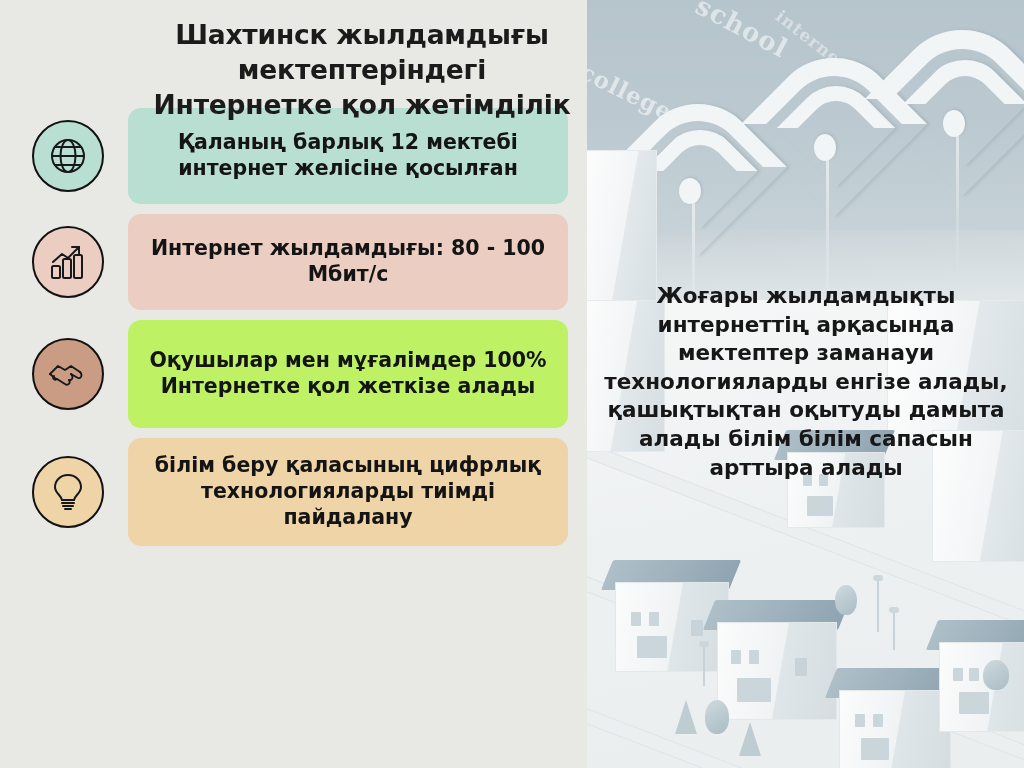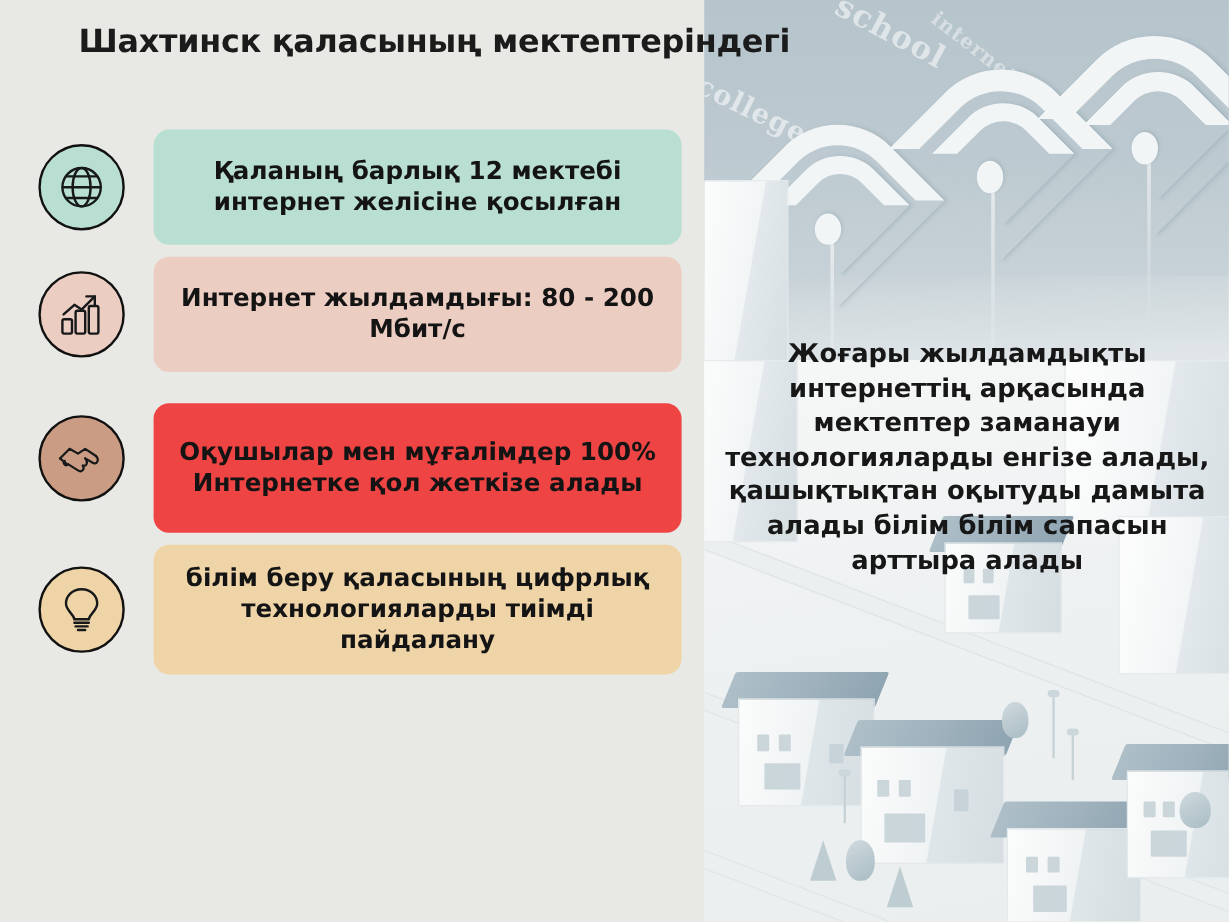--- a/index.html
+++ b/index.html
@@ -273,21 +273,22 @@
     <div class="cone" style="left:152px;top:722px;"></div>
     <div class="tree" style="left:118px;top:700px;width:24px;height:34px;"></div>
     <div class="tree" style="left:396px;top:660px;width:26px;height:30px;"></div>
     <div class="tree" style="left:248px;top:585px;width:22px;height:30px;"></div>
     <div class="lamp" style="left:116px;top:646px;height:40px;"></div>
     <div class="lamp" style="left:306px;top:612px;height:38px;"></div>
     <div class="lamp" style="left:290px;top:580px;height:52px;"></div>
   </div>
 
   <div class="title">
-    <div>Шахтинск қаласының мектептеріндегі</div>
+    <div>Шахтинск жылдамдығы мектептеріндегі</div>
+    <div>Интернетке қол жетімділік</div>
   </div>
 
 
   <div class="rows">
 
     <div class="row">
       <div class="badge" style="background:#b9ded2;">
         <svg width="42" height="42" viewBox="0 0 42 42" fill="none" stroke="#16181a" stroke-width="2">
           <circle cx="21" cy="21" r="16"></circle>
           <ellipse cx="21" cy="21" rx="7.5" ry="16"></ellipse>
@@ -306,36 +307,36 @@
       <div class="badge" style="background:#eccdc2;">
         <svg width="40" height="38" viewBox="0 0 40 38" fill="none" stroke="#16181a" stroke-width="2" stroke-linejoin="round">
           <rect x="4" y="23" width="8" height="12" rx="1.5"></rect>
           <rect x="15" y="16" width="8" height="19" rx="1.5"></rect>
           <rect x="26" y="12" width="8" height="23" rx="1.5"></rect>
           <polyline points="5,19 14,11 20,15 31,4" stroke-linecap="round"></polyline>
           <polyline points="24,4 31,4 31,11" stroke-linecap="round"></polyline>
         </svg>
       </div>
       <div class="card two" style="background:#eccdc2;">
-        <span>Интернет жылдамдығы: 80 - 200 Мбит/с</span>
+        <span>Интернет жылдамдығы: 80 - 100 Мбит/с</span>
       </div>
     </div>
 
     <div class="row">
       <div class="badge" style="background:#c99c83;">
         <svg width="42" height="34" viewBox="0 0 42 34" fill="none" stroke="#16181a" stroke-width="1.8" stroke-linecap="round" stroke-linejoin="round">
           <path d="M3 17 L11 9 L18 13 L24 9 L33 15"></path>
           <path d="M33 15 C36 18, 34 22, 31 21 L24 17"></path>
           <path d="M24 17 C27 20, 25 24, 22 23"></path>
           <path d="M22 23 C24 26, 21 29, 18 27 L10 22"></path>
           <path d="M10 22 C7 24, 5 21, 7 19"></path>
           <path d="M3 17 L9 22"></path>
         </svg>
       </div>
-      <div class="card two" style="background:#ef4444;min-height:108px;margin-top:16px;">
+      <div class="card two" style="background:#bef264;min-height:108px;">
         <span>Оқушылар мен мұғалімдер 100% Интернетке қол жеткізе алады</span>
       </div>
     </div>
 
     <div class="row">
       <div class="badge" style="background:#efd4a8;">
         <svg width="34" height="42" viewBox="0 0 34 42" fill="none" stroke="#16181a" stroke-width="2" stroke-linecap="round">
           <path d="M17 4 C9 4, 4 10, 4 16 C4 22, 10 24, 11 29 L23 29 C24 24, 30 22, 30 16 C30 10, 25 4, 17 4Z"></path>
           <line x1="11" y1="32" x2="23" y2="32"></line>
           <line x1="12" y1="35" x2="22" y2="35"></line>

